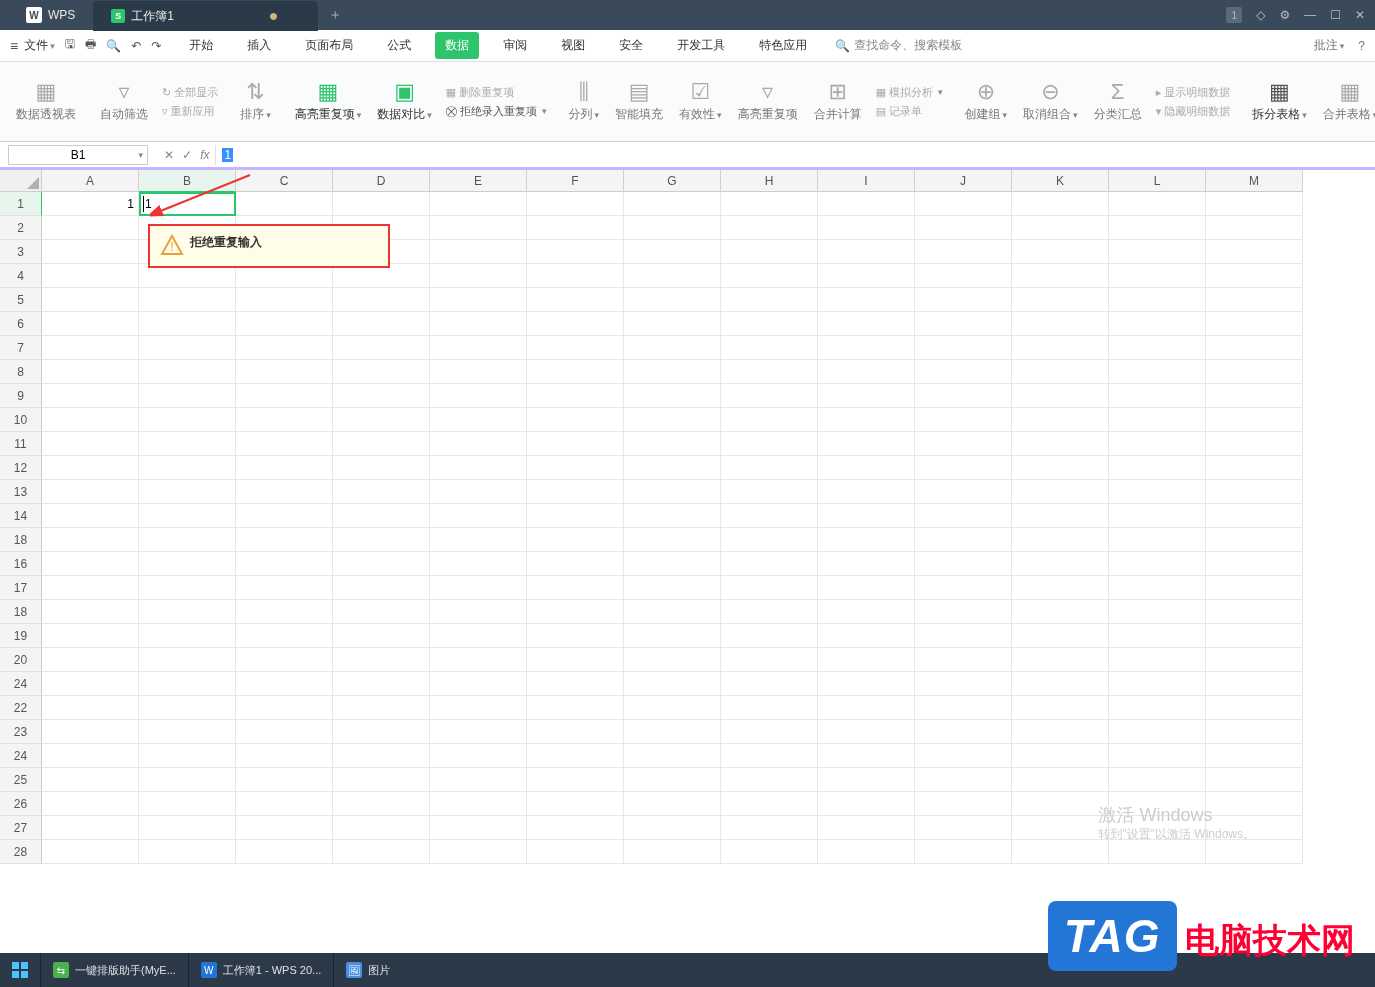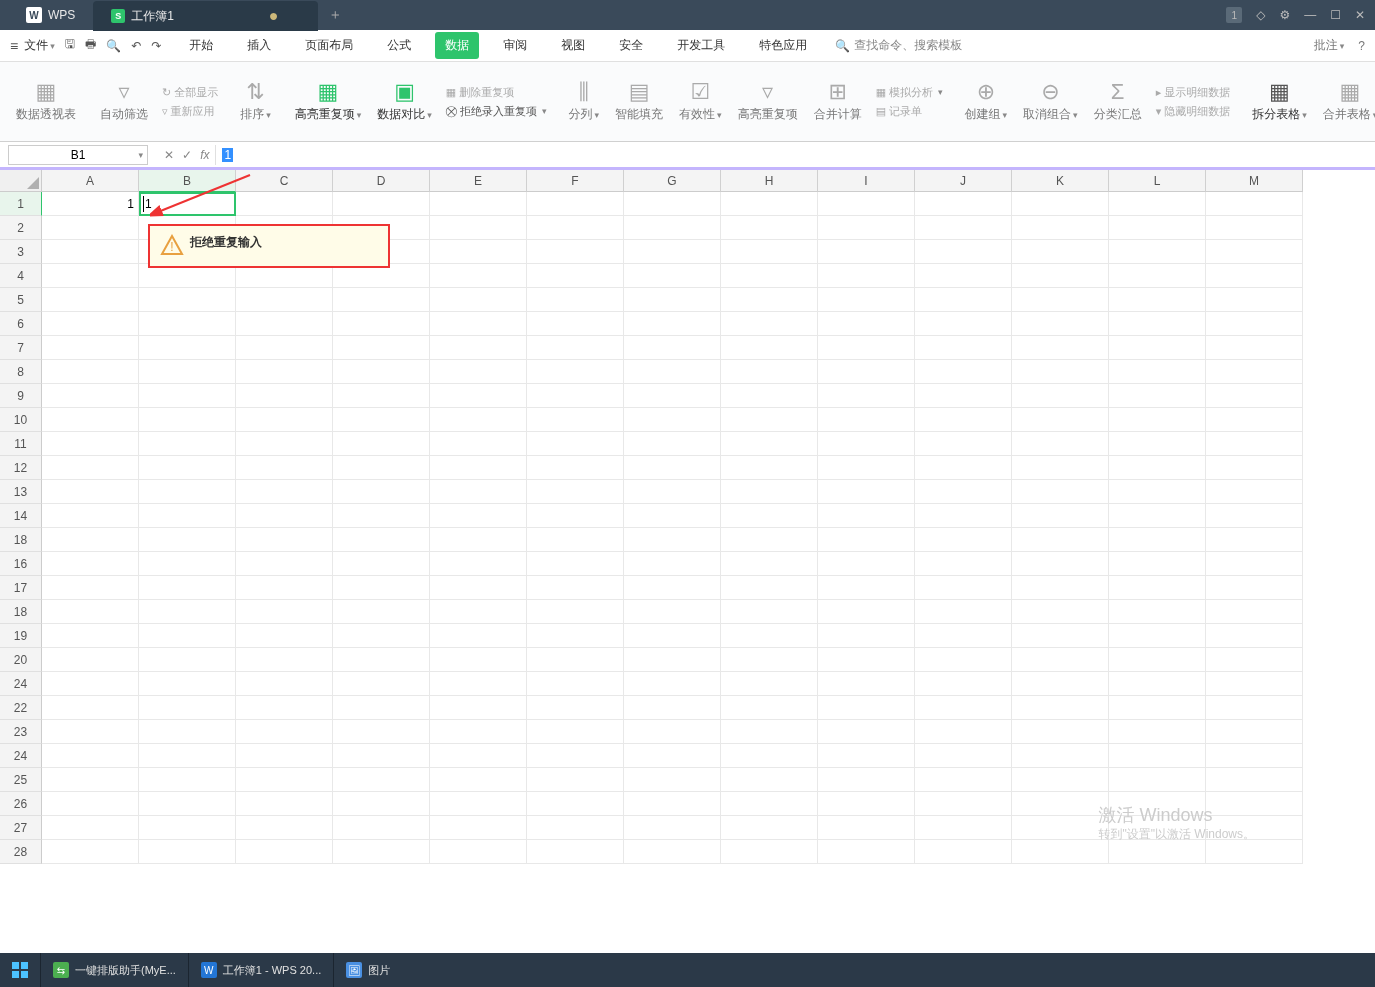--- a/index.html
+++ b/index.html
@@ -732,20 +732,24 @@
     <div class="tt-title">拒绝重复输入</div>
   </div>
 
   <div class="watermark">
     <div>激活 Windows</div>
     <div class="sub">转到"设置"以激活 Windows。</div>
   </div>
 </div>
 
 <div class="tag-overlay">
+  <div>
+    <span class="tag-box">TAG</span>
+    <span class="cn">电脑技术网</span>
+  </div>
 </div>
 
 <div class="taskbar">
   <div class="tb-start">
     <svg width="16" height="16">
         <rect x="0" y="0" width="7" height="7" fill="#4cc2ff"></rect>
         <rect x="9" y="0" width="7" height="7" fill="#4cc2ff"></rect>
         <rect x="0" y="9" width="7" height="7" fill="#4cc2ff"></rect>
         <rect x="9" y="9" width="7" height="7" fill="#4cc2ff"></rect>
       </svg>

